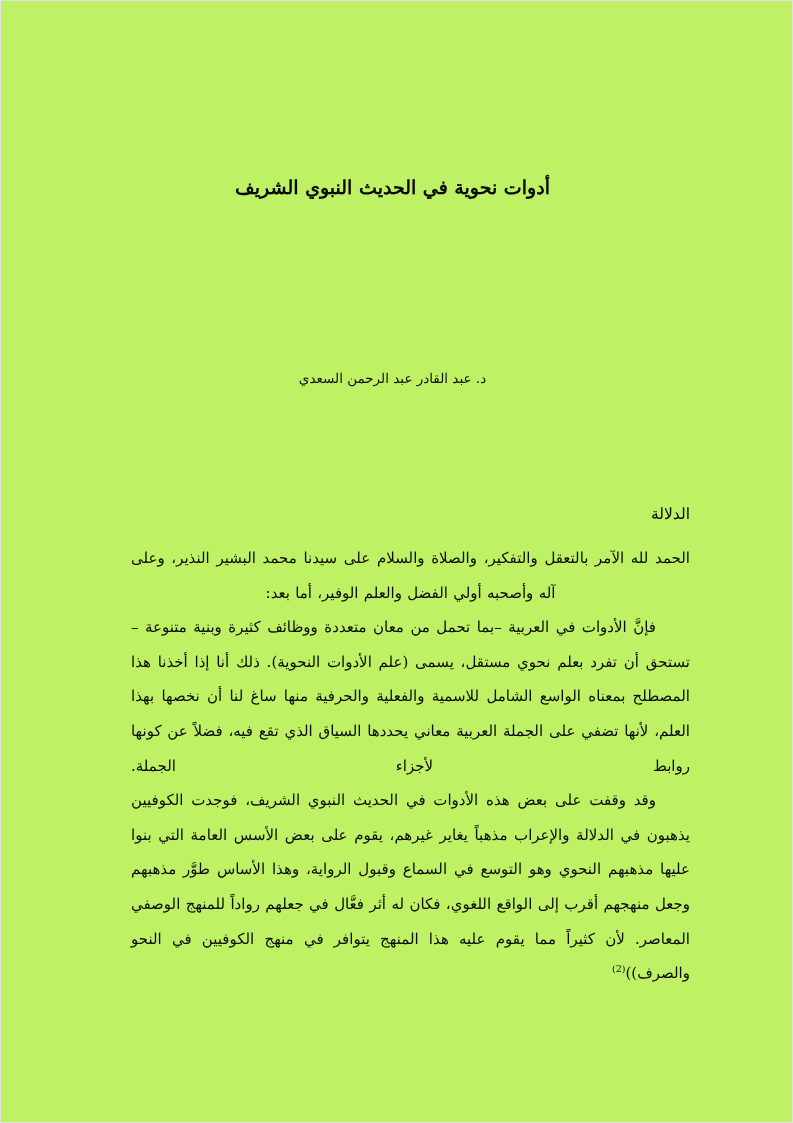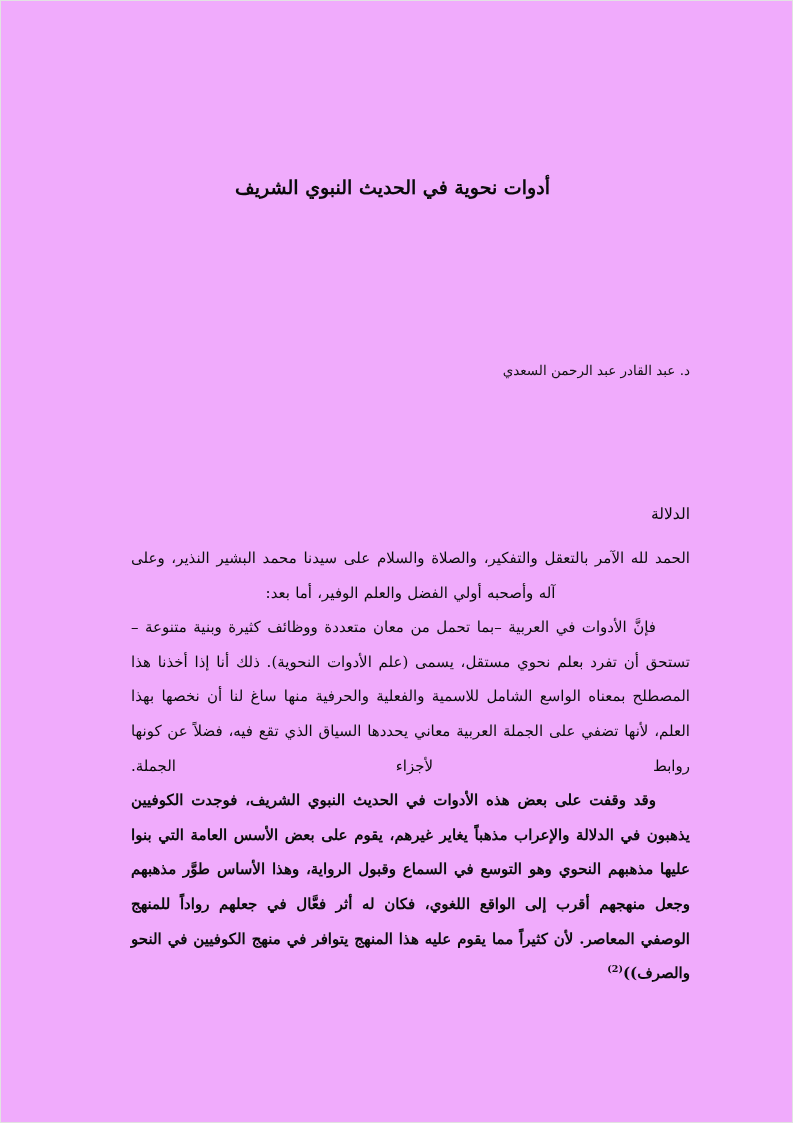--- a/index.html
+++ b/index.html
@@ -7,21 +7,21 @@
     margin: 0;
     padding: 0;
     background: #ffffff;
   }
 
   .page {
     position: relative;
     width: 793px;
     height: 1123px;
     margin: 0 auto;
-    background: #f0abfc;
+    background: #bef264;
     box-sizing: border-box;
     overflow: hidden;
     font-family: "DejaVu Serif", "Liberation Serif", serif;
     color: #000000;
     -webkit-font-smoothing: antialiased;
   }
 
   
   .page-edge {
     position: absolute;
@@ -58,24 +58,24 @@
     white-space: nowrap;
   }
 
   .title-line.sub {
     font-size: 18px;
   }
 
   
   .author-block {
     position: absolute;
-    top: 360px;
+    top: 368px;
     left: 0;
     right: 0;
-    text-align: right;
+    text-align: center;
     direction: rtl;
   }
 
   .author-name {
     display: inline-block;
     font-size: 13.5px;
     line-height: 20px;
     color: #111111;
     unicode-bidi: embed;
   }
@@ -120,21 +120,21 @@
   }
 
   p.para.indent {
     text-indent: 34px;
   }
 
   
   p.para.p-hamd  { text-align-last: center; }
   p.para.p-two   { text-align-last: justify; }
   p.para.p-three { text-align-last: center; }
-  p.para.p-four  { text-align-last: justify; font-weight: bold; }
+  p.para.p-four  { text-align-last: justify; }
 
   sup.fn {
     font-size: 9.5px;
     line-height: 0;
     vertical-align: super;
     letter-spacing: 0;
   }
 </style>
 </head>
 <body>

